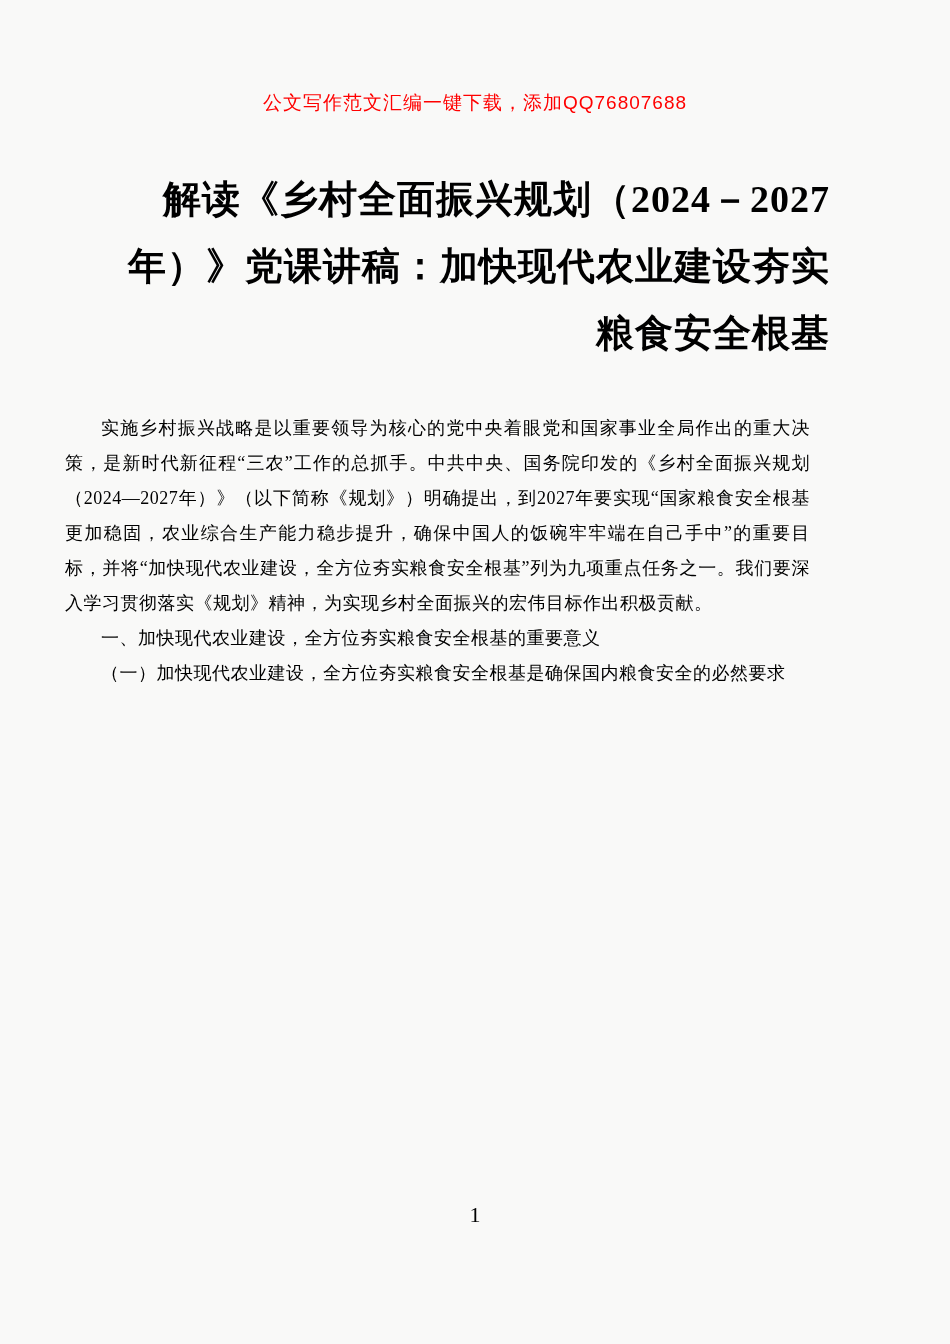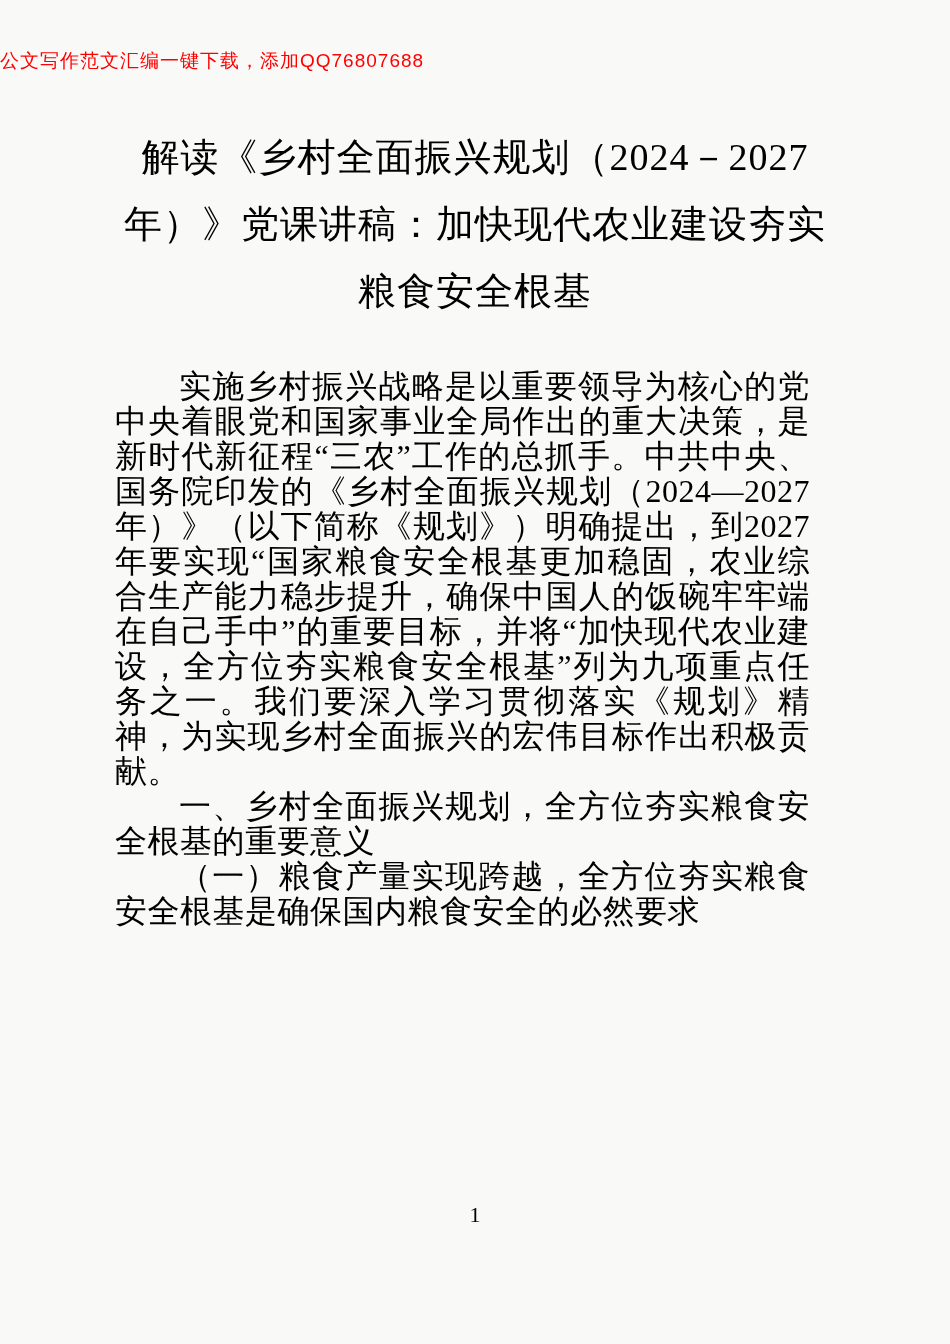--- a/index.html
+++ b/index.html
@@ -12,38 +12,39 @@
     height: 1344px;
     margin: 0 auto;
     background: #f9f9f8;
     position: relative;
     box-sizing: border-box;
     overflow: hidden;
     font-family: "Liberation Serif", "DejaVu Serif", serif;
     color: #000;
   }
   .notice {
-    padding-top: 48px;
+    padding-top: 90px;
+    text-align: center;
     font-size: 19px;
     letter-spacing: 1px;
     color: #ff0000;
     font-family: "Liberation Sans", "DejaVu Sans", sans-serif;
   }
   .doc-title {
     width: 710px;
     margin: 50px auto 0 auto;
-    text-align: center;
+    text-align: right;
     font-size: 38px;
-    font-weight: 400;
+    font-weight: 700;
     line-height: 67px;
     letter-spacing: 1px;
   }
   .doc-body {
-    margin: 44px 140px 0 115px;
-    font-size: 32px;
+    margin: 44px 140px 0 65px;
+    font-size: 18px;
     line-height: 35px;
     text-align: justify;
     letter-spacing: 0.5px;
   }
   .doc-body p {
     margin: 0;
     text-indent: 2em;
     word-break: break-all;
   }
   .page-number {
@@ -60,19 +61,19 @@
 <body>
 
 <div class="page">
 
   <div class="notice">公文写作范文汇编一键下载，添加QQ76807688</div>
 
   <h1 class="doc-title">解读《乡村全面振兴规划（2024－2027年）》党课讲稿：加快现代农业建设夯实粮食安全根基</h1>
 
   <div class="doc-body">
     <p>实施乡村振兴战略是以重要领导为核心的党中央着眼党和国家事业全局作出的重大决策，是新时代新征程“三农”工作的总抓手。中共中央、国务院印发的《乡村全面振兴规划（2024—2027年）》（以下简称《规划》）明确提出，到2027年要实现“国家粮食安全根基更加稳固，农业综合生产能力稳步提升，确保中国人的饭碗牢牢端在自己手中”的重要目标，并将“加快现代农业建设，全方位夯实粮食安全根基”列为九项重点任务之一。我们要深入学习贯彻落实《规划》精神，为实现乡村全面振兴的宏伟目标作出积极贡献。</p>
-    <p>一、乡村全面振兴规划，全方位夯实粮食安全根基的重要意义</p>
-    <p>（一）粮食产量实现跨越，全方位夯实粮食安全根基是确保国内粮食安全的必然要求</p>
+    <p>一、加快现代农业建设，全方位夯实粮食安全根基的重要意义</p>
+    <p>（一）加快现代农业建设，全方位夯实粮食安全根基是确保国内粮食安全的必然要求</p>
   </div>
 
   <div class="page-number">1</div>
 
 </div>
 
 </body></html>

